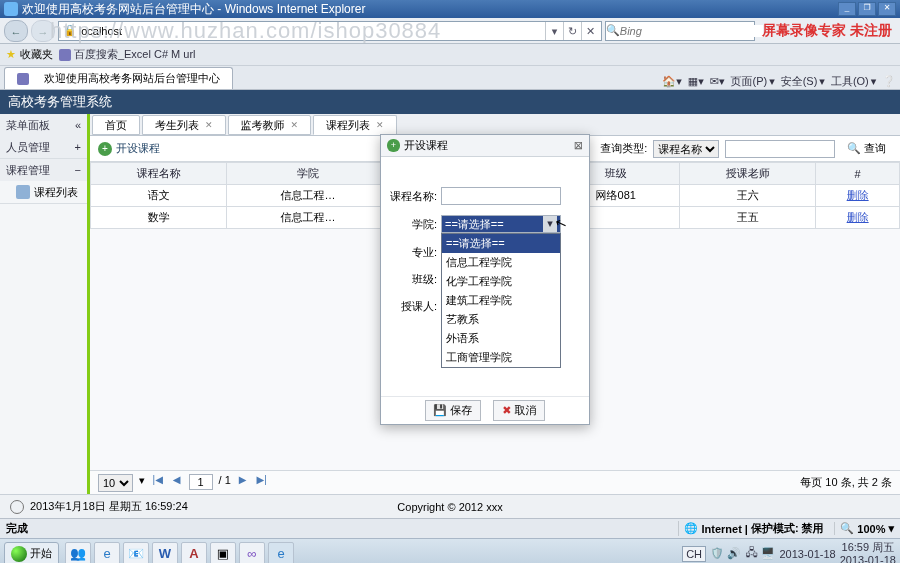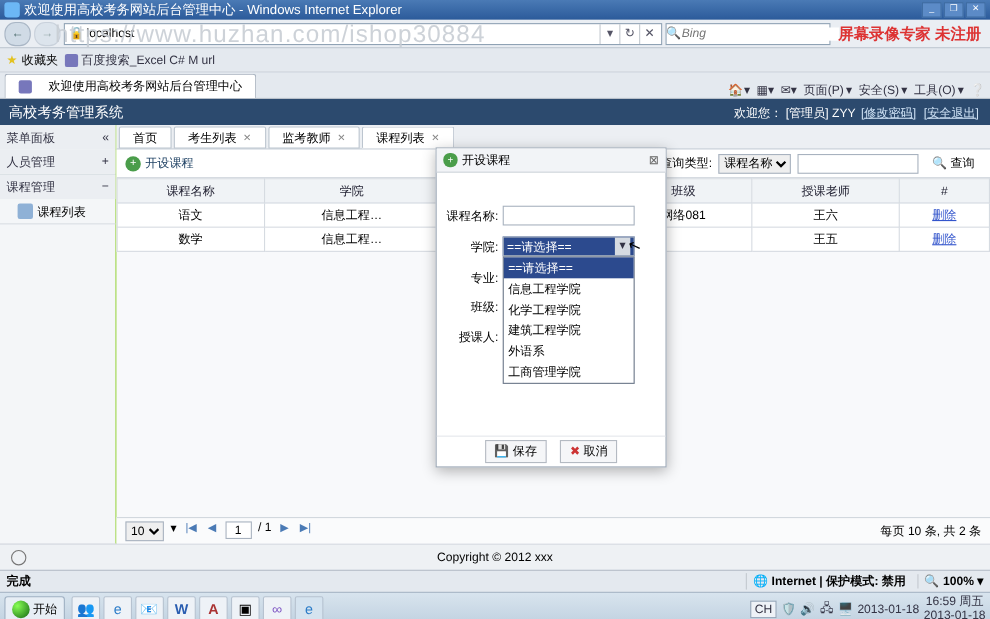--- a/index.html
+++ b/index.html
@@ -38,21 +38,21 @@
 .tabrow .tools span { display: flex; align-items: center; gap: 2px; }
 
 
 .apphdr { height: 24px; background: #2c4a6e; color: #fff; display: flex; align-items: center; padding: 0 8px; text-align: center; }
 .apphdr .title { font-size: 13px; }
 .apphdr .userarea { margin-left: auto; font-size: 11px; }
 .apphdr .userarea a { color: #cfe2f5; text-decoration: underline; margin: 0 2px; cursor: pointer; }
 
 
 .main { display: flex; height: 380px; background: #fff; }
-.sidebar { width: 106px; background: #f4f6f8; border-right: 1px solid #84cc16; }
+.sidebar { width: 90px; background: #f4f6f8; border-right: 3px solid #84cc16; }
 .side-sec { border-bottom: 1px solid #d9dee3; }
 .side-hd { height: 22px; display: flex; align-items: center; padding: 0 6px; background: #ebeef2; color: #334; justify-content: space-between; }
 .side-item { height: 22px; display: flex; align-items: center; padding: 0 8px 0 16px; gap: 4px; }
 .side-item .ic { width: 14px; height: 14px; background: #8fb1d6; border-radius: 2px; display: inline-block; }
 
 .content { flex: 1; background: #f8f9fb; position: relative; }
 .ctabs { height: 22px; display: flex; align-items: flex-end; border-bottom: 1px solid #bcc5cf; background: #eceff3; padding-left: 2px; }
 .ctab { height: 20px; border: 1px solid #bcc5cf; background: #fff; padding: 0 12px; display: flex; align-items: center; margin-right: 2px; border-radius: 2px 2px 0 0; gap: 6px; }
 .ctab.active { border-bottom: 1px solid #fff; }
 .ctab .x { color: #888; font-size: 9px; cursor: pointer; }
@@ -171,27 +171,20 @@
     <span>✉▾</span>
     <span><span>页面(P)</span>▾</span>
     <span><span>安全(S)</span>▾</span>
     <span><span>工具(O)</span>▾</span>
     <span>❔</span>
   </div>
 </div>
 
 <div class="apphdr">
   <span class="title">高校考务管理系统</span>
-  <span class="userarea">
-    <span>欢迎您：</span>
-    <span>[管理员]</span>
-    <span>ZYY</span>
-    <a>[修改密码]</a>
-    <a>[安全退出]</a>
-  </span>
 </div>
 
 <div class="main">
   <div class="sidebar">
     <div class="side-hd">
       <span>菜单面板</span>
       <span>«</span>
     </div>
     <div class="side-sec">
         <div class="side-hd">
@@ -289,20 +282,21 @@
             <div class="box">
                 <span>==请选择==</span>
                 <span class="arrow">▾</span>
               </div>
             <span class="cursor-arrow">↖</span>
             <div class="dropdown">
               <div class="opt sel0">==请选择==</div>
               <div class="opt">信息工程学院</div>
               <div class="opt">化学工程学院</div>
               <div class="opt">建筑工程学院</div>
+              <div class="opt">艺教系</div>
               <div class="opt">外语系</div>
               <div class="opt">工商管理学院</div>
             </div>
           </div>
         </div>
         <div class="row">
             <label>专业:</label>
           </div>
         <div class="row">
             <label>班级:</label>
@@ -334,20 +328,21 @@
         <span class="navico">▶</span>
         <span class="navico">▶|</span>
       </div>
       <span class="summary">每页 10 条, 共 2 条</span>
     </div>
   </div>
 </div>
 
 <div class="pagefoot">
   <span class="clock"></span>
+  <span>2013年1月18日 星期五 16:59:24</span>
   <span class="copy">Copyright © 2012 xxx</span>
 </div>
 
 <div class="statusbar">
   <span>完成</span>
   <div class="right">
     <span class="seg"><span class="globe">🌐</span><span>Internet</span> | <span>保护模式: 禁用</span></span>
     <span class="seg">🔍 <span>100%</span> ▾</span>
   </div>
 </div>

